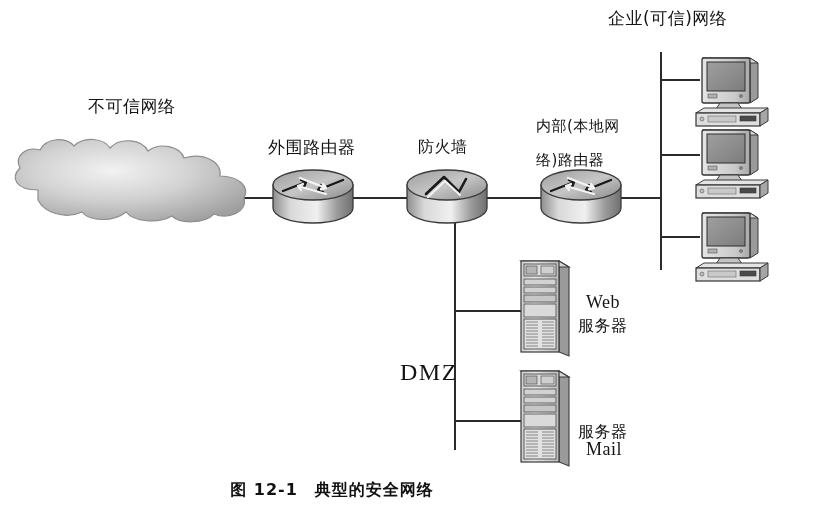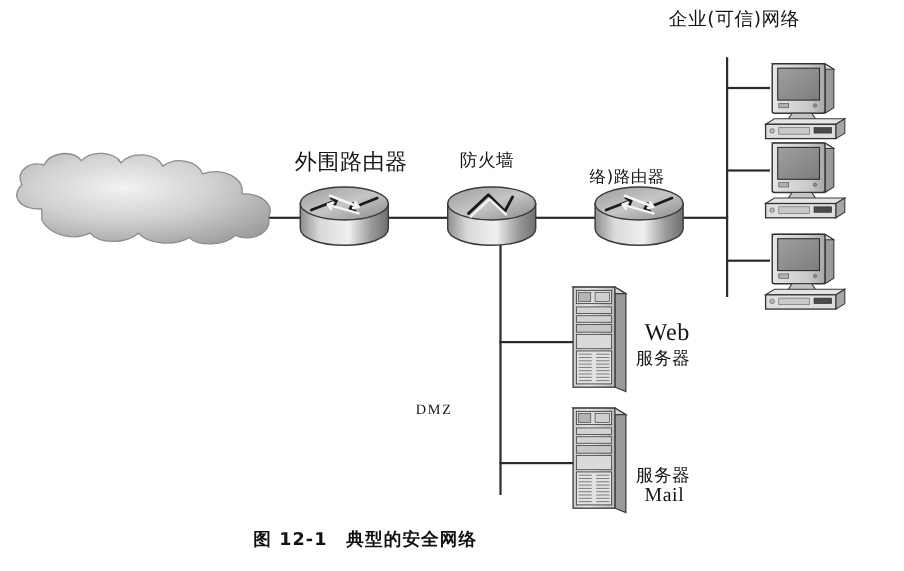--- a/index.html
+++ b/index.html
@@ -89,32 +89,34 @@
 
   svg { display: block; overflow: visible; }
 </style>
 </head>
 <body>
 
 <div id="page">
 
   <div class="label" style="left:608px; top:8px; font-size:17px;">企业(可信)网络</div>
 
+  <div class="label" style="left:88px; top:96px; font-size:17px;">不可信网络</div>
 
   <div class="label" style="left:93px; top:174px; font-size:17px;">因特网</div>
 
-  <div class="label" style="left:268px; top:137px; font-size:20px;">外围路由器</div>
+  <div class="label" style="left:268px; top:137px; font-size:17px;">外围路由器</div>
 
   <div class="label" style="left:418px; top:137px; font-size:16px;font-family:Liberation Serif, serif;">防火墙</div>
 
+  <div class="label two-line" style="left:536px; top:116px; font-size:15px;">内部(本地网</div>
   <div class="label two-line" style="left:536px; top:150px; font-size:15px;">络)路由器</div>
 
-  <div class="label serif" style="left:378px; top:362px; font-size:13px; letter-spacing:1.5px;">DMZ</div>
-
-  <div class="label serif" style="left:586px; top:292px; font-size:22px;">Web</div>
+  <div class="label serif" style="left:400px; top:362px; font-size:24px; letter-spacing:1.5px;">DMZ</div>
+
+  <div class="label serif" style="left:586px; top:292px; font-size:18px;">Web</div>
   <div class="label" style="left:578px; top:316px; font-size:16px;">服务器</div>
 
   <div class="label serif" style="left:586px; top:398px; font-size:18px;margin-top:41px;">Mail</div>
   <div class="label" style="left:578px; top:422px; font-size:16px;">服务器</div>
 
   <div class="wire h" style="left:228px; top:197px; width:50px;"></div>
 
   <div class="wire h" style="left:348px; top:197px; width:64px;"></div>
 
   <div class="wire h" style="left:482px; top:197px; width:64px;"></div>

